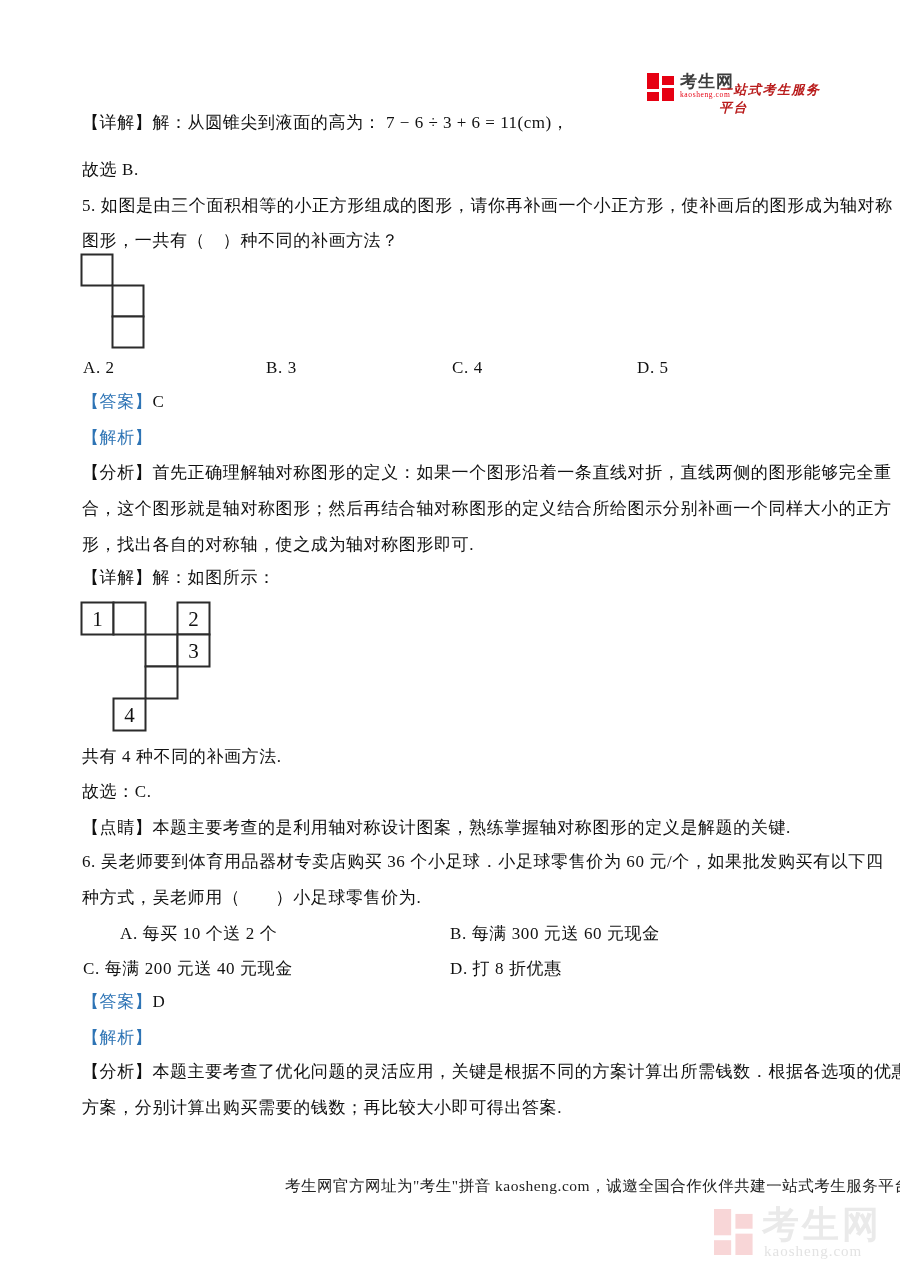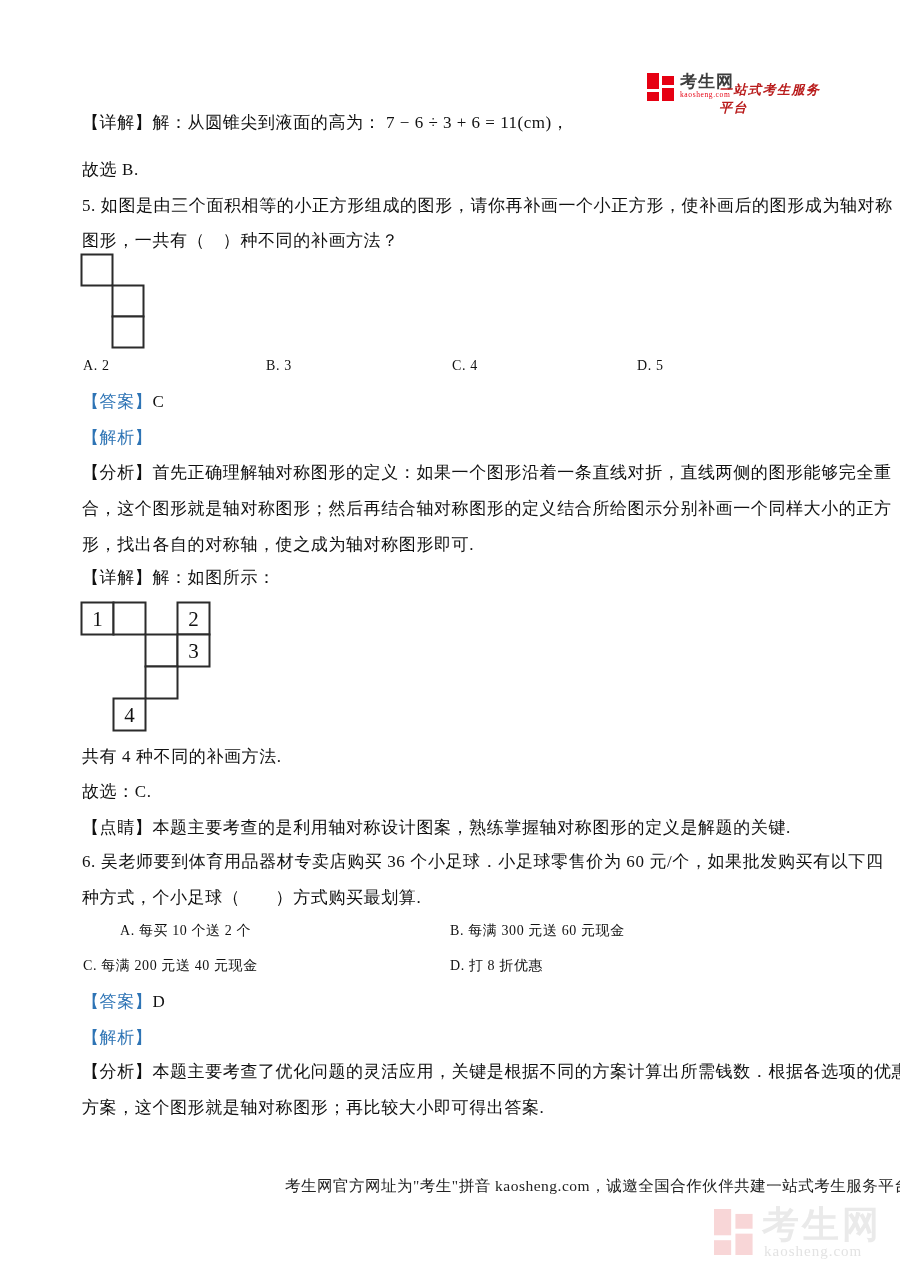--- a/index.html
+++ b/index.html
@@ -8,21 +8,21 @@
     font-family:"Liberation Serif","DejaVu Serif",serif;color:#111;
     overflow:hidden;
   }
   .abs{position:absolute;}
   .line{
     position:absolute;left:82px;white-space:nowrap;
     font-size:17px;line-height:20px;color:#111;letter-spacing:0.6px;
   }
   .formula{font-size:17px;letter-spacing:0.5px;}
   .blue{color:#2e74b5;text-align:right;}
-  .opt{position:absolute;font-size:14px;white-space:nowrap;letter-spacing:0.6px;color:#111;}
+  .opt{position:absolute;font-size:17px;white-space:nowrap;letter-spacing:0.6px;color:#111;}
   
   .hdr-brand{font-size:17px;font-weight:bold;color:#3d3d3d;letter-spacing:1px;line-height:17px;}
   .hdr-domain{font-size:7.5px;color:#e60012;letter-spacing:0.6px;line-height:8px;}
   .hdr-tagline{font-size:13px;font-weight:bold;font-style:italic;color:#b91c1c;letter-spacing:1.5px;}
   
   .fig-cell{fill:#ffffff;stroke:#2b2b2b;stroke-width:2;}
   .fig-label{font-family:"Liberation Serif","DejaVu Serif",serif;font-size:21px;fill:#111;text-anchor:middle;}
   
   .footer-line{position:absolute;font-size:15.5px;color:#222;white-space:nowrap;letter-spacing:0.5px;}
   .wm-brand{font-size:37px;font-weight:bold;color:#eaeaea;letter-spacing:3px;line-height:36px;}
@@ -91,34 +91,34 @@
       <rect x="33.5" y="97.5" width="32" height="32" class="fig-cell"></rect>
       <text x="49.5" y="120.5" class="fig-label">4</text>
     </svg>
 </div>
 
 <div class="line" style="top:747px;">共有 4 种不同的补画方法.</div>
 <div class="line" style="top:782px;">故选：C.</div>
 <div class="line" style="top:818px;">【点睛】本题主要考查的是利用轴对称设计图案，熟练掌握轴对称图形的定义是解题的关键.</div>
 
 <div class="line" style="top:852px;">6. 吴老师要到体育用品器材专卖店购买 36 个小足球．小足球零售价为 60 元/个，如果批发购买有以下四</div>
-<div class="line" style="top:888px;">种方式，个小足球（　　）方式购买最划算.</div>
+<div class="line" style="top:888px;">种方式，吴老师用（　　）小足球零售价为.</div>
 
 <span class="opt" style="left:83px;top:922px;margin-left:37px;">A. 每买 10 个送 2 个</span>
 <span class="opt" style="left:450px;top:922px;">B. 每满 300 元送 60 元现金</span>
 <span class="opt" style="left:83px;top:957px;">C. 每满 200 元送 40 元现金</span>
 <span class="opt" style="left:450px;top:957px;">D. 打 8 折优惠</span>
 
 <div class="line" style="top:992px;">
   <span class="blue">【答案】</span><span>D</span>
 </div>
 <div class="line blue" style="top:1028px;">【解析】</div>
 
 <div class="line" style="top:1062px;">【分析】本题主要考查了优化问题的灵活应用，关键是根据不同的方案计算出所需钱数．根据各选项的优惠</div>
-<div class="line" style="top:1098px;">方案，这个图形就是轴对称图形；再比较大小即可得出答案.</div>
+<div class="line" style="top:1098px;">方案，分别计算出购买需要的钱数；再比较大小即可得出答案.</div>
 
 <div class="footer-line" style="left:285px;top:1176px;">考生网官方网址为"考生"拼音 kaosheng.com，诚邀全国合作伙伴共建一站式考生服务平台</div>
 
 <div class="abs" style="left:714px;top:1205px;width:170px;height:55px;">
   <span class="abs" style="left:0;top:4px;">
     <svg width="40" height="46" viewBox="0 0 28 28" preserveAspectRatio="none">
       <rect x="0" y="0" width="12" height="16" fill="#f8d6d7"></rect>
       <rect x="0" y="19" width="12" height="9" fill="#f8d6d7"></rect>
       <rect x="15" y="3" width="12" height="9" fill="#f8d6d7"></rect>
       <rect x="15" y="15" width="12" height="13" fill="#f8d6d7"></rect>

